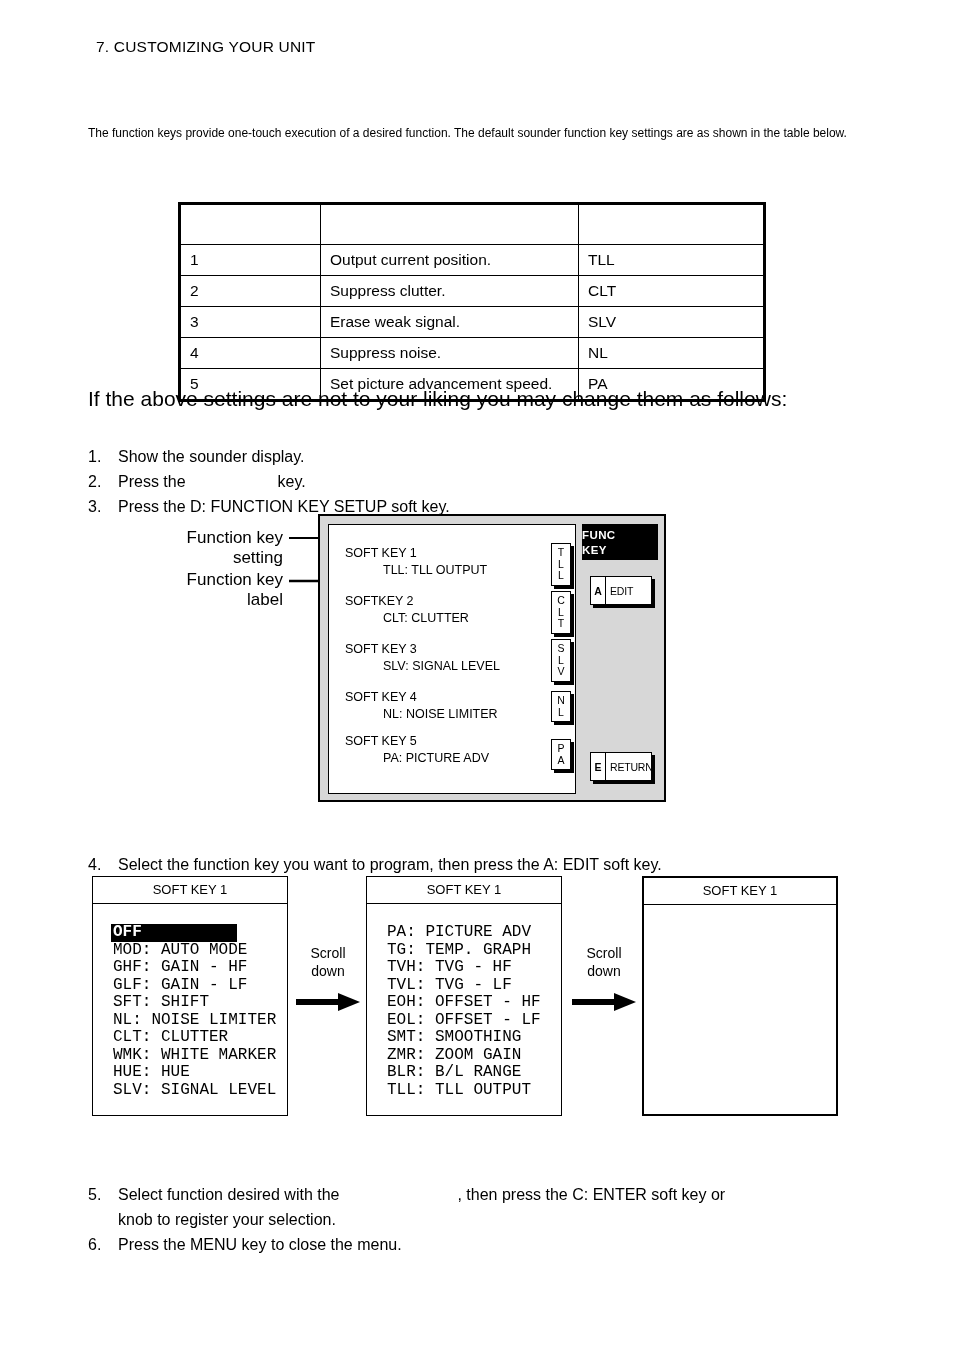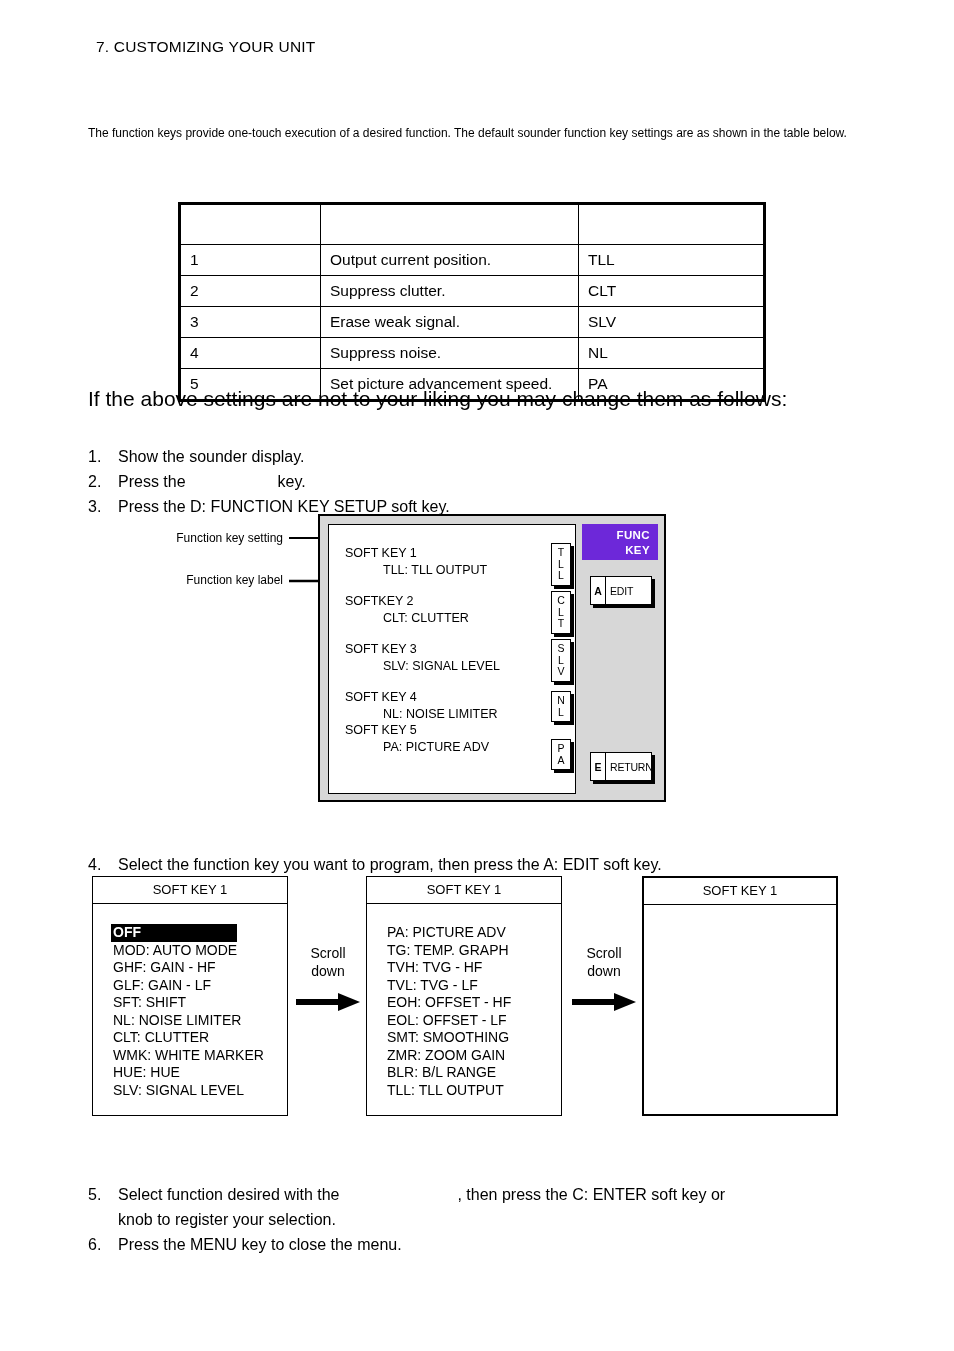--- a/index.html
+++ b/index.html
@@ -115,21 +115,21 @@
     font-size: 12.5px;
     line-height: 17px;
     white-space: nowrap;
   }
   .softkey-block .sk-title { }
   .softkey-block .sk-value { padding-left: 38px; }
   #skb1 { top: 20px; }
   #skb2 { top: 68px; }
   #skb3 { top: 116px; }
   #skb4 { top: 164px; }
-  #skb5 { top: 197px; }
+  #skb5 { top: 208px; }
 
   
   .keycap {
     position: absolute;
     width: 20px;
     background: #ffffff;
     border: 1.6px solid #000;
     box-shadow: 3px 3px 0 0 #000;
     font-size: 10.5px;
     line-height: 11.5px;
@@ -151,26 +151,25 @@
     top: 8px;
     width: 76px;
     height: 270px;
     background: #d7d7d7;
   }
   .sk-panel-title {
     position: absolute;
     left: 0; top: 0;
     width: 76px;
     height: 36px;
-    background: #6d28d9;
+    background: #000000;
     color: #ffffff;
     font-size: 11.5px;
     font-weight: bold;
     line-height: 15px;
-    text-align: right;
     padding: 4px 8px 0 0;
     box-sizing: border-box;
     letter-spacing: 0.4px;
   }
   .sk-btn {
     position: absolute;
     left: 8px;
     width: 62px;
     height: 29px;
     background: #ffffff;
@@ -197,21 +196,21 @@
     flex: 1 1 auto;
     padding-left: 4px;
     letter-spacing: -0.2px;
   }
   #skbtn-edit { top: 52px; }
   #skbtn-return { top: 228px; }
 
   
   .callout {
     position: absolute;
-    font-size: 12px;
+    font-size: 17px;
     line-height: 20px;
     text-align: right;
   }
   #callout-setting { left: 155px; top: 528px; width: 128px; }
   #callout-label   { left: 155px; top: 570px; width: 128px; }
 
   svg.leader {
     position: absolute;
     left: 0;
     top: 0;
@@ -233,22 +232,23 @@
   #optbox3 { left: 642px; top: 876px; border-width: 2.5px; }
   .opt-box .ob-title {
     height: 26px;
     border-bottom: 1.5px solid #000;
     font-size: 13px;
     text-align: center;
     line-height: 26px;
   }
   .opt-box .ob-list {
     padding: 20px 0 0 18px;
-    font-size: 14px;
+    font-size: 16px;
     line-height: 17.5px;
+    font-family: Liberation Mono, monospace;
   }
   .opt-box .ob-item {
     white-space: nowrap;
     padding-left: 2px;
   }
   .opt-box .ob-item.selected {
     background: #000000;
     color: #ffffff;
     font-weight: bold;
     width: 124px;

